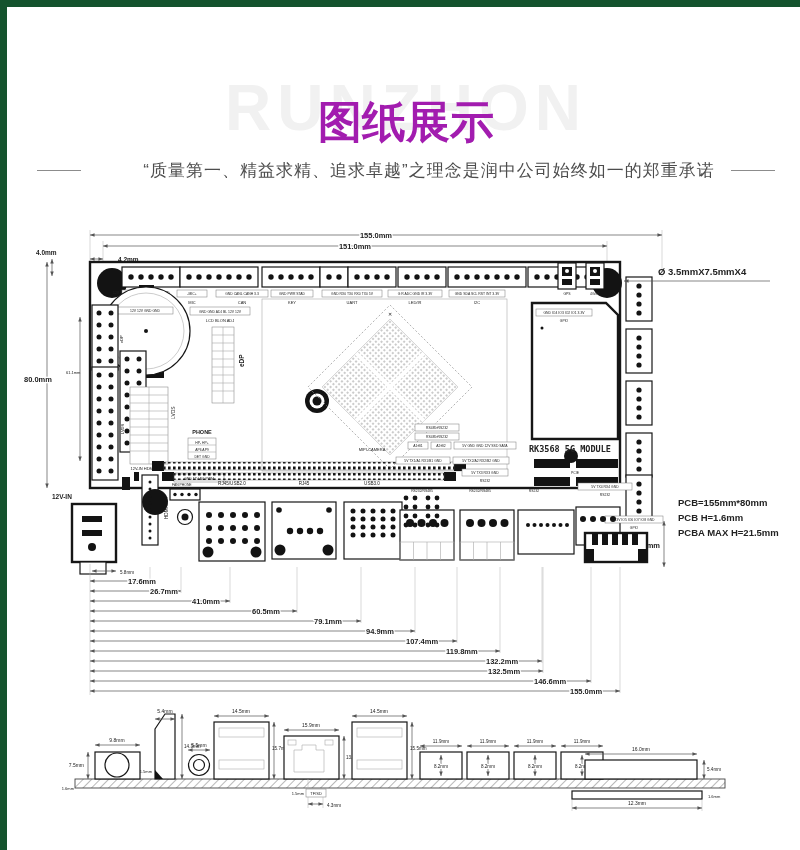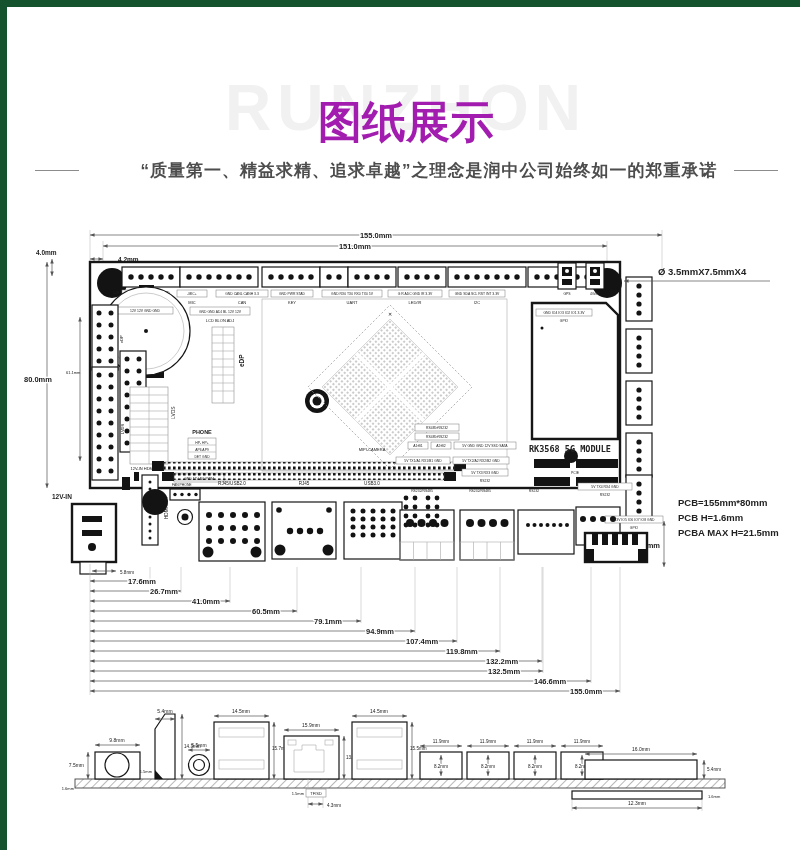--- a/index.html
+++ b/index.html
@@ -5,21 +5,21 @@
   html,body{margin:0;padding:0;background:#fff;}
   .page{position:relative;width:798px;height:848px;background:#fff;border:7px solid #14532d;
         overflow:hidden;font-family:"Liberation Sans",sans-serif;}
   .watermark{position:absolute;top:64px;left:0;width:100%;text-align:center;
              font:bold 64px "Liberation Sans",sans-serif;letter-spacing:6px;color:#f1f1f1;}
   .title{position:absolute;top:86px;left:0;width:100%;margin:0;text-align:center;
          font:bold 44px "Liberation Sans",sans-serif;color:#a21caf;}
   .subtitle-row{position:absolute;top:152px;left:0;width:100%;display:flex;
                 align-items:center;justify-content:center;gap:16px;}
   .rule{width:44px;height:1px;background:#8c8c8c;}
-  .subtitle{font-size:17px;font-weight:700;color:#4d4d4d;letter-spacing:1px;margin-left:46px;}
+  .subtitle{font-size:17px;font-weight:400;color:#4d4d4d;letter-spacing:1px;margin-left:46px;}
   svg text{font-family:"Liberation Sans",sans-serif;fill:#222;}
   .t3{font-size:3.4px;} .t4{font-size:4px;} .t45{font-size:4.6px;}
   .t5{font-size:5px;} .t55{font-size:5.5px;font-weight:bold;}
   .t6{font-size:6.5px;font-weight:bold;}
   .t7{font-size:7.5px;font-weight:bold;paint-order:stroke;stroke:#fff;stroke-width:2.4px;}
   .t9{font-size:9.5px;font-weight:bold;}
   .t10m{font:bold 8.5px "DejaVu Sans Mono",monospace;}
   .mid{text-anchor:middle;} .end{text-anchor:end;}
   .dl{stroke:#555;stroke-width:.7;fill:none;}
   .wl{stroke:#b3b3b3;stroke-width:.5;fill:none;}

